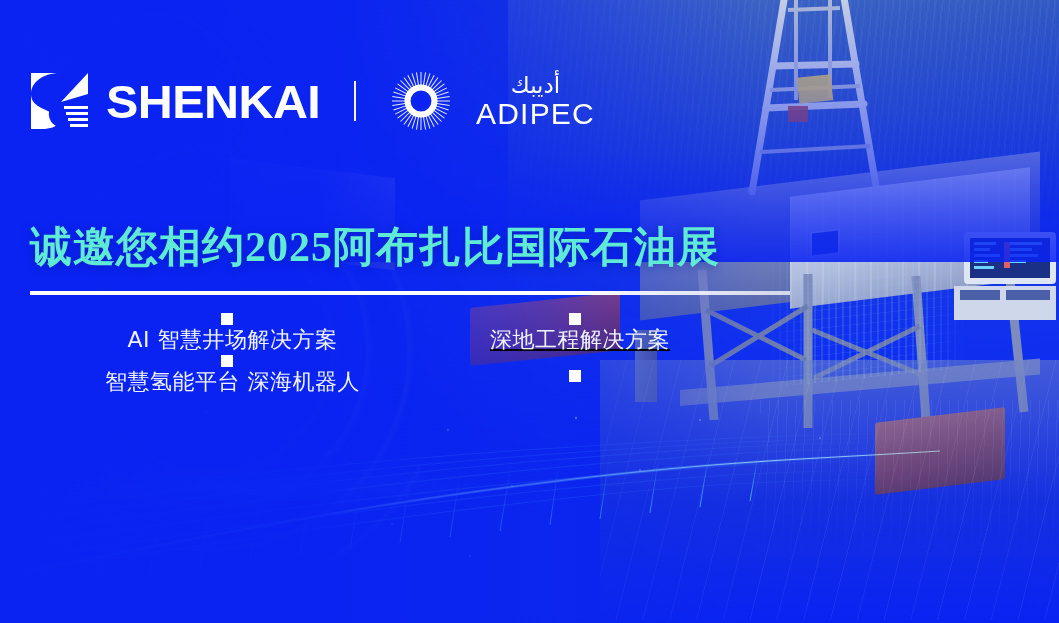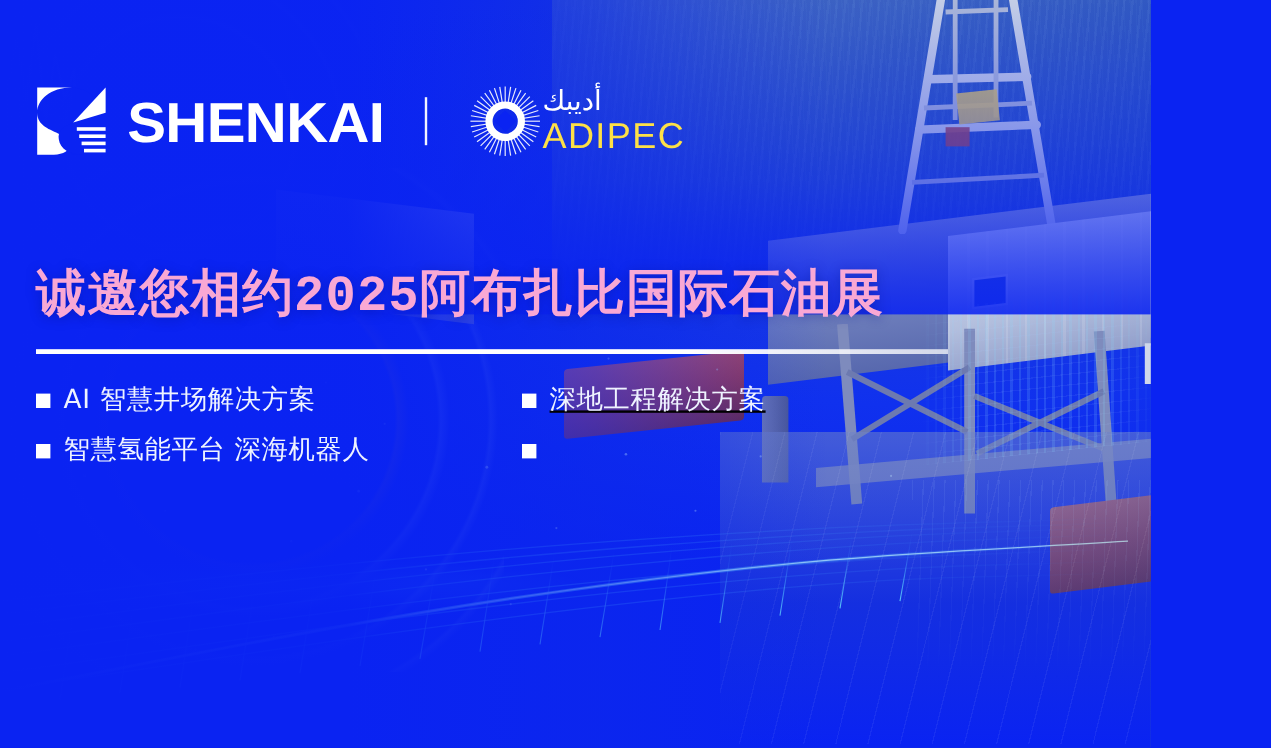--- a/index.html
+++ b/index.html
@@ -6,21 +6,21 @@
   * { margin:0; padding:0; box-sizing:border-box; }
   html, body {
     width:1059px; height:623px;
     background:#0a23f2;
     font-family:"Liberation Sans", "DejaVu Sans", sans-serif;
     overflow:hidden;
   }
 
   #banner {
     position:relative;
-    width:959px; height:623px;
+    width:1059px; height:623px;
     background:#0a23f2;
     overflow:hidden;
   }
 
   
   .bg-layer { position:absolute; inset:0; pointer-events:none; }
 
   
   .bg-base {
     background:
@@ -201,61 +201,61 @@
   }
   .logo-sep {
     width:2px; height:40px;
     background:#ffffff;
     margin:0 34px 0 40px;
     opacity:.95;
   }
   .adipec-block { display:flex; align-items:center; }
   .adipec-mark { width:62px; height:62px; flex:0 0 auto; }
   .adipec-text {
-    margin-left:0; display:flex; flex-direction:column;
-    align-items:flex-start; line-height:1;
+    margin-left:24px; display:flex; flex-direction:column;
+    align-items:center; line-height:1;
   }
   .adipec-ar {
     color:#ffffff; font-size:23px; letter-spacing:1px;
     font-family:"DejaVu Sans", sans-serif; margin-bottom:2px;
     direction:rtl;
   }
   .adipec-en {
-    color:#fde047; font-size:30px; font-weight:normal;
+    color:#ffffff; font-size:30px; font-weight:normal;
     letter-spacing:1.2px;
     font-family:"Liberation Sans","DejaVu Sans",sans-serif;
   }
 
   
   .headline {
     position:absolute; left:30px; top:224px;
-    color:#f9a8d4;
+    color:#5eead4;
     font-size:42px;
     font-weight:bold;
     letter-spacing:1px;
     line-height:1.12;
     white-space:nowrap;
-    font-family:Liberation Mono, monospace;
+    font-family:Liberation Serif, serif;
     text-shadow:0 2px 10px rgba(5,20,140,.45);
   }
 
   
   .divider {
     position:absolute; left:30px; top:291px;
     width:760px; height:4px;
     background:linear-gradient(to right,#ffffff 0%,#ffffff 72%,rgba(255,255,255,.72) 100%);
   }
 
   
   .bullets {
     position:absolute; left:30px; top:312px;
     width:700px;
   }
   .bullet-row { display:flex; height:42px; align-items:center; }
-  .bullet-cell { display:flex; align-items:center; }
+  .bullet-cell { display:flex; align-items:center;flex-direction:column; }
   .bullet-cell.col1 { width:405px; }
   .bullet-cell.col2 { width:290px;text-decoration:underline; }
   .sq {
     width:12px; height:12px; background:#ffffff;
     flex:0 0 auto; margin-right:11px; margin-top:2px;
   }
   .bullet-label {
     color:#eef3ff; font-size:22px; letter-spacing:.5px;
     font-family:"DejaVu Sans","Liberation Sans",sans-serif;
     white-space:nowrap;

